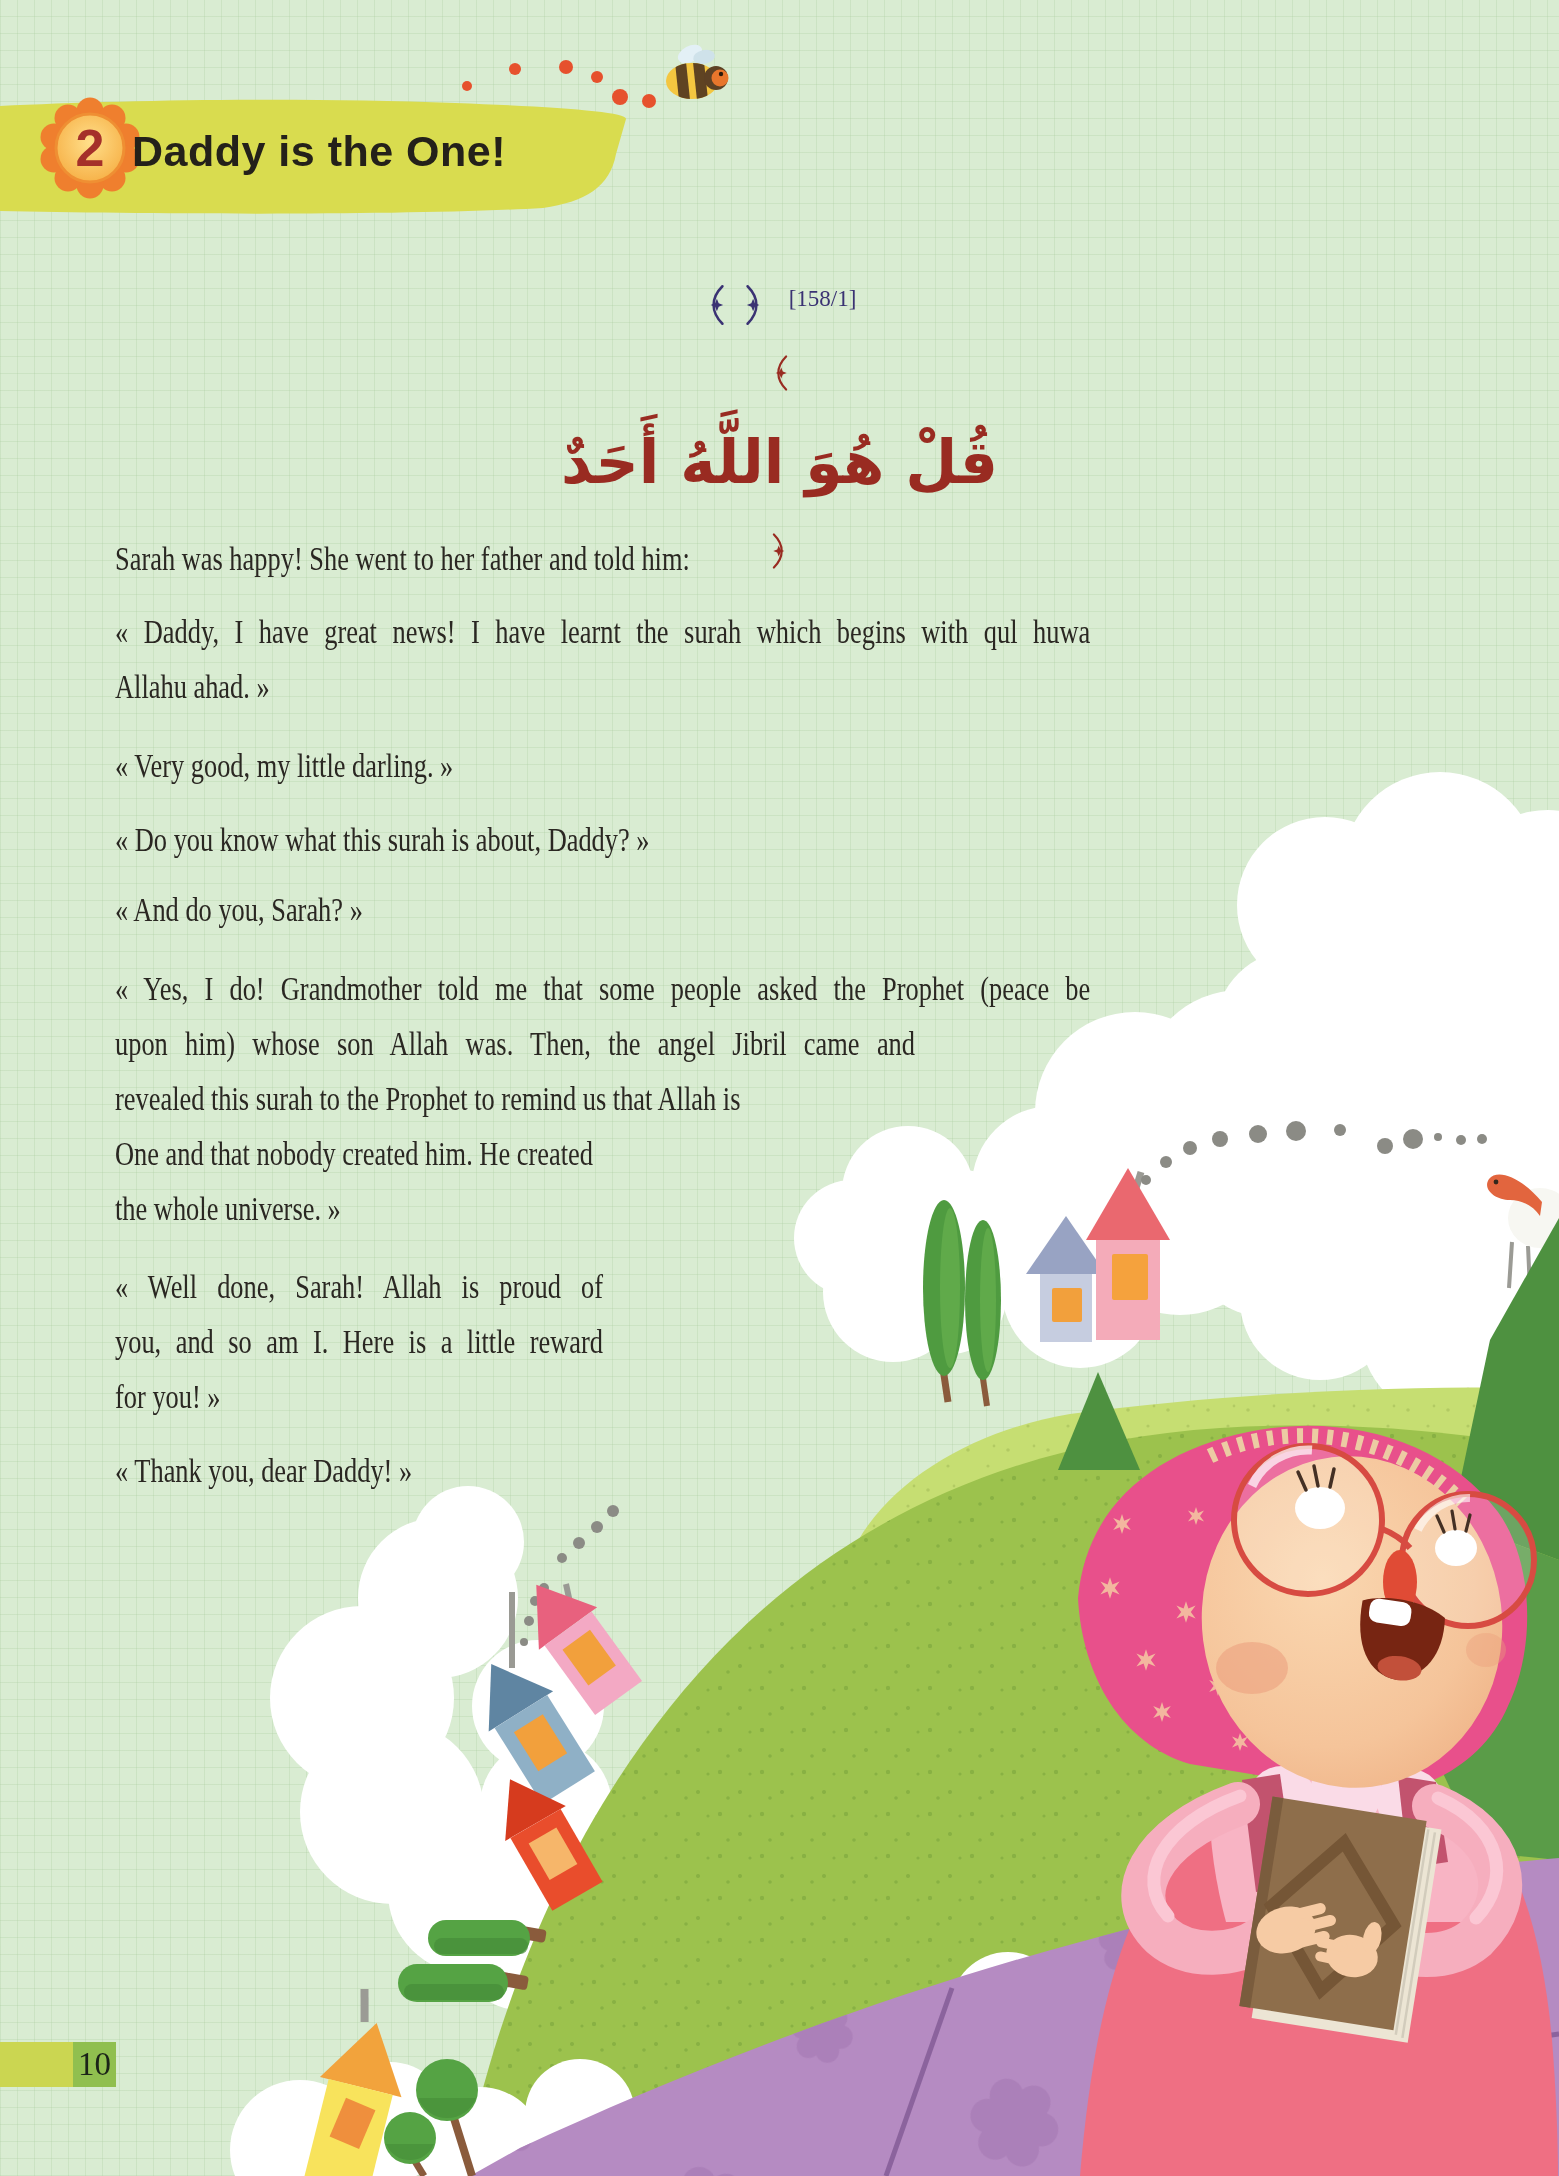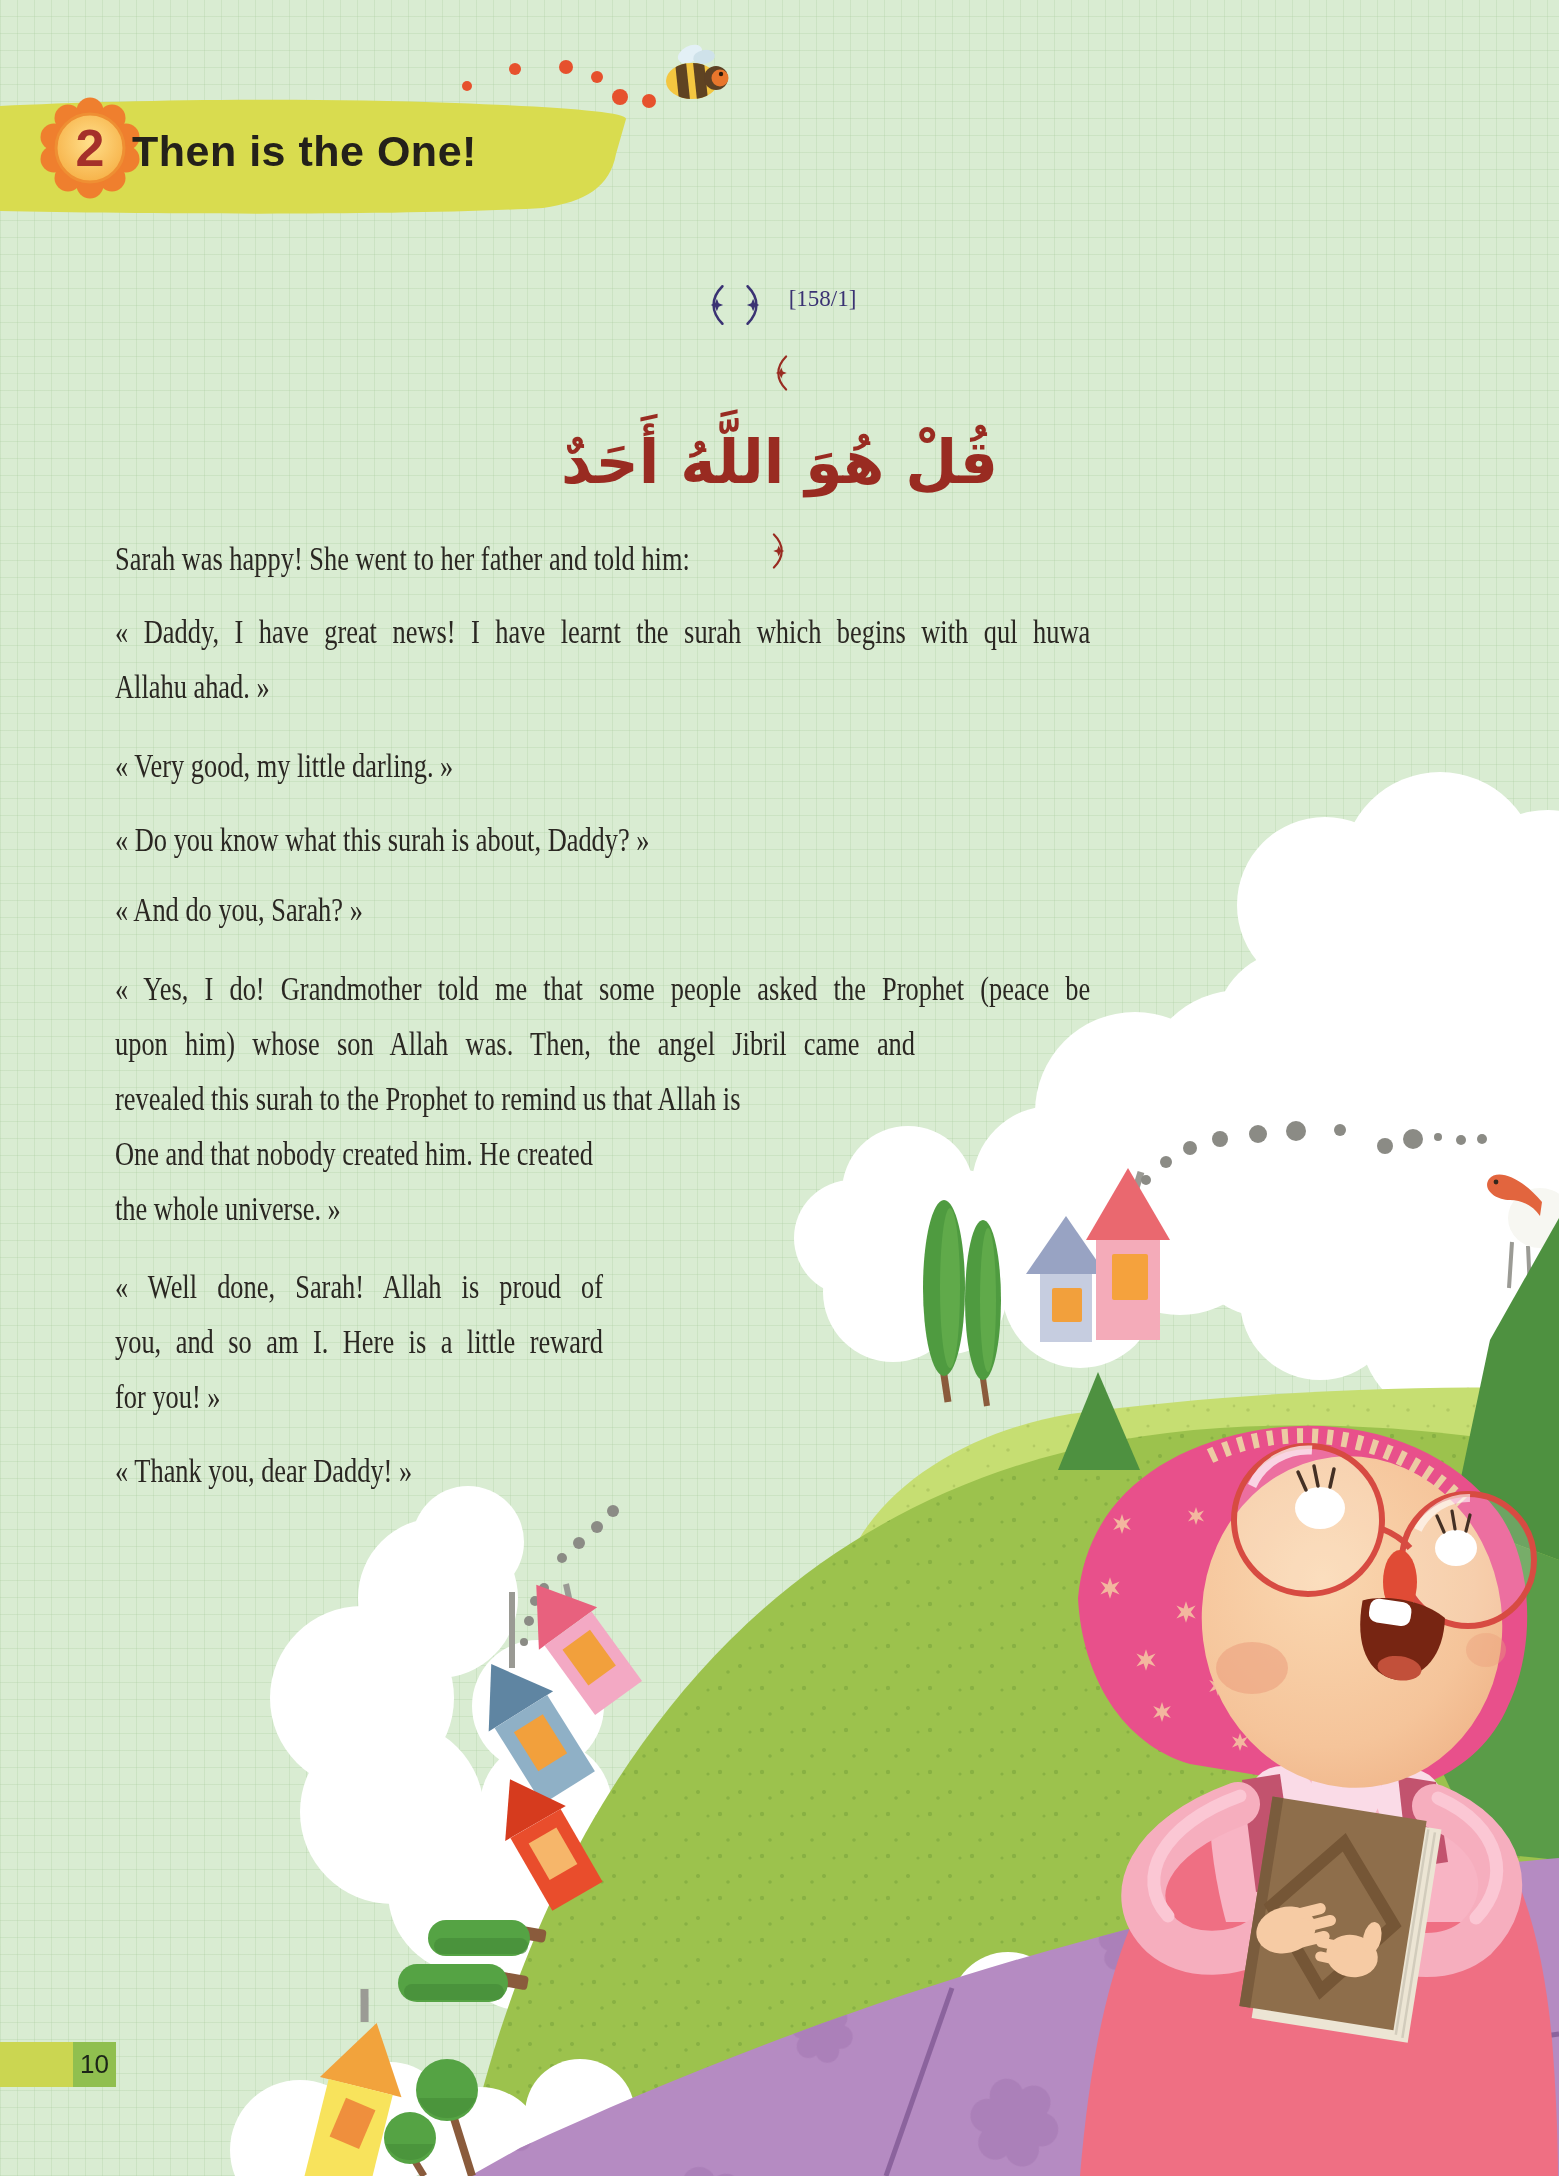--- a/index.html
+++ b/index.html
@@ -50,21 +50,21 @@
   .j{text-align:justify; text-align-last:justify;}
   #p1{top:532px} #p2{top:605px} #p3{top:739px} #p4{top:813px}
   #p5{top:883px} #p6{top:962px} #p7{top:1260px} #p8{top:1444px}
   #p6 .w2{width:1000px;} #p6 .w3{width:940px;} #p6 .w4{width:720px;}
   #p7 .ln{width:610px;}
   
   .badge{position:absolute; left:0; top:2042px; height:45px; display:flex;}
   .badge .bar{width:73px; height:45px; background:#cbd651;}
   .badge .num{
     width:43px; height:45px; background:#90bf4f; display:flex; align-items:center; justify-content:center;
-    font-size:26px; color:#1b2418; font-family:Liberation Sans, sans-serif;
+    font-size:33px; color:#1b2418; font-family:Liberation Serif, serif;
   }
 </style>
 </head>
 <body>
 
 <div class="page">
 
 <svg class="scene" viewBox="0 0 1559 2176" xmlns="http://www.w3.org/2000/svg">
   <defs>
     <symbol id="orn" viewBox="0 0 36 64">
@@ -419,21 +419,21 @@
       <g transform="rotate(12 1352 1956)">
         <ellipse cx="1352" cy="1956" rx="26" ry="21"></ellipse>
         <rect x="1314" y="1944" width="32" height="10" rx="5"></rect>
         <rect x="1316" y="1958" width="36" height="10" rx="5"></rect>
         <ellipse cx="1368" cy="1934" rx="9" ry="16"></ellipse>
       </g>
     </g>
   </g>
 </svg>
 
-  <div class="lesson-title">Then is the One!</div>
+  <div class="lesson-title">Daddy is the One!</div>
 
   <div class="verse-en">
     <svg class="orn">
         <use href="#orn"></use>
       </svg>
     <svg class="orn flip">
         <use href="#orn"></use>
       </svg>
     <span class="ref">[158/1]</span>
   </div>

